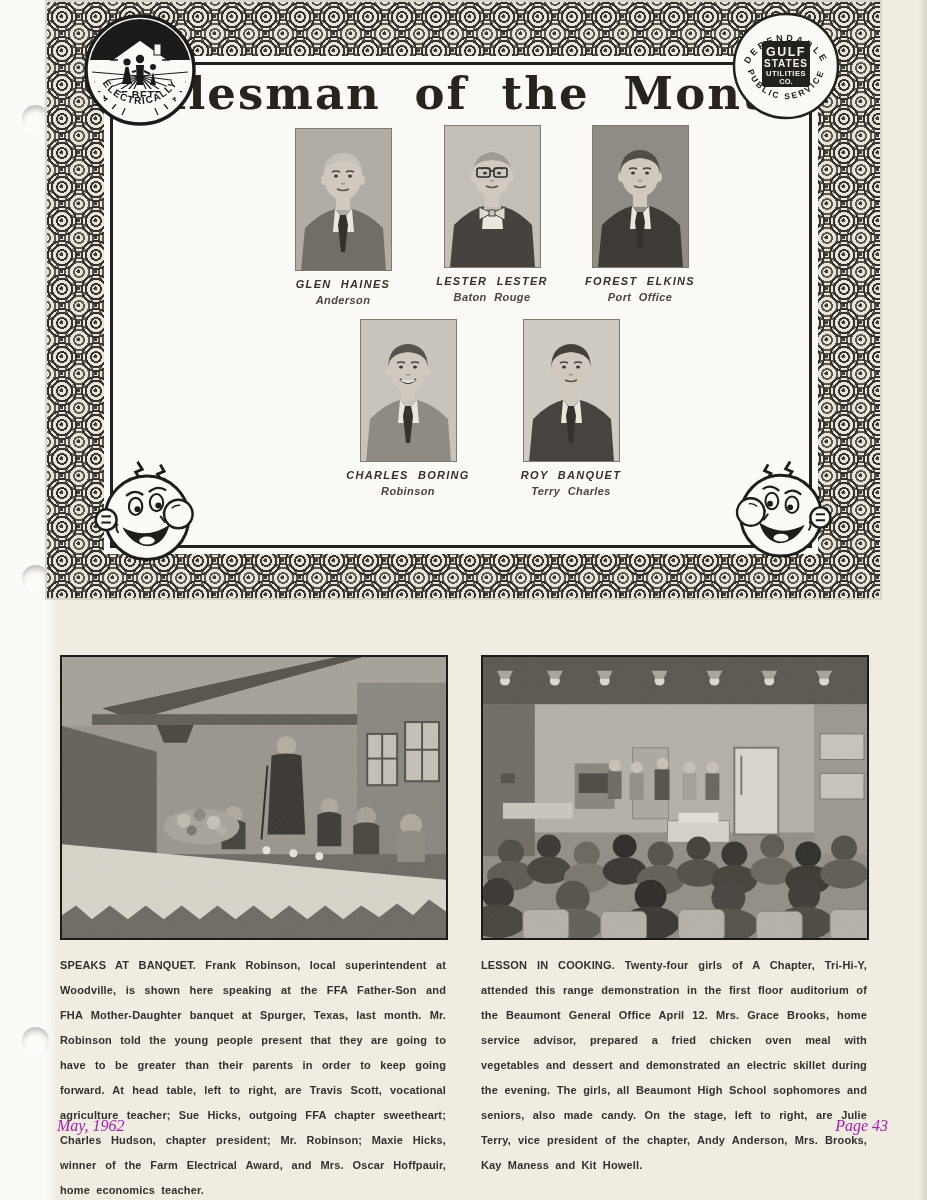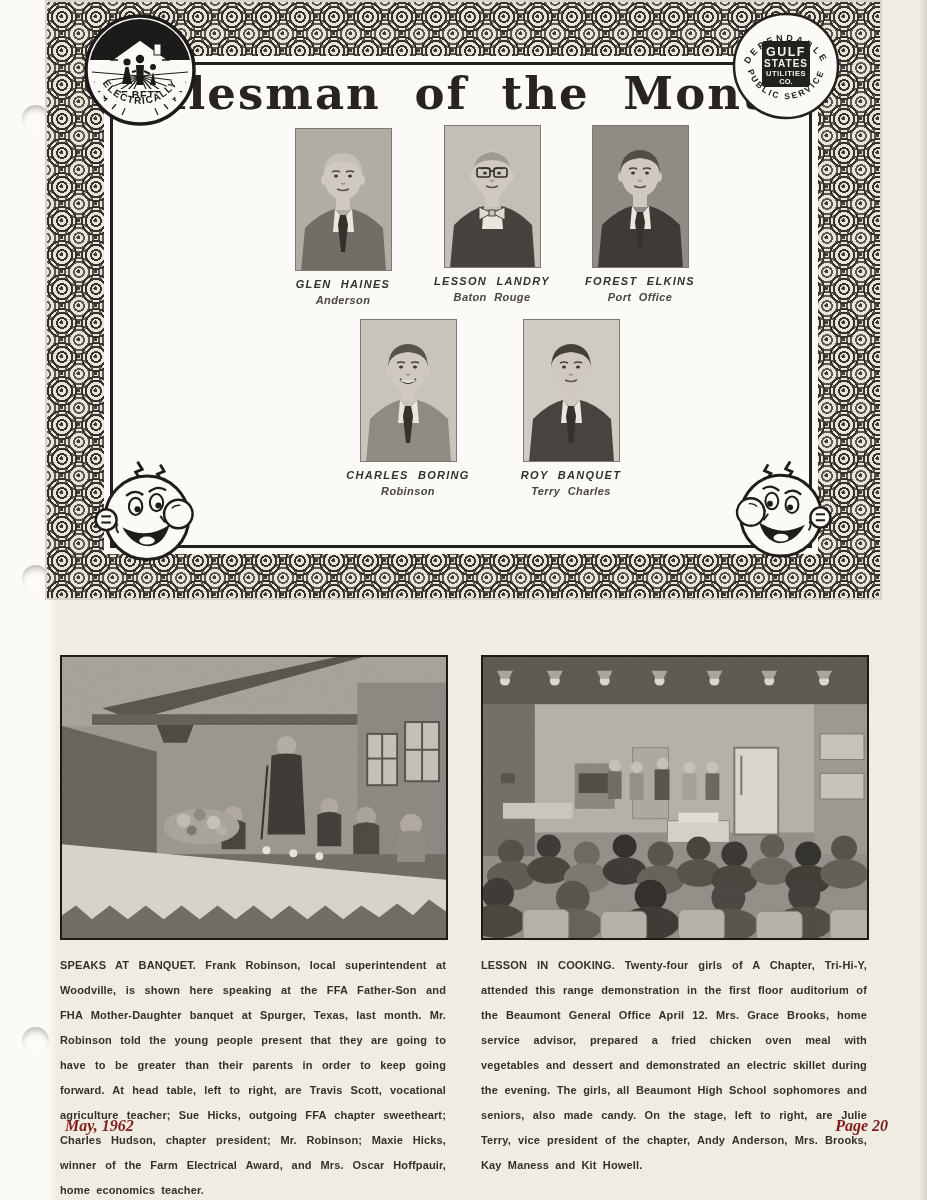--- a/index.html
+++ b/index.html
@@ -52,22 +52,22 @@
   
   .story{position:absolute;width:388px;}
   .story-left{left:60px;top:655px}.story-right{left:481px;top:655px}
   .photo-frame{width:384px;height:281px;border:2px solid #1d1b18;background:#9b978f;}
   .photo-frame svg{display:block;width:100%;height:100%;}
   .caption{margin:13px 2px 0 0;font-size:11px;line-height:25px;font-weight:bold;
     text-align:justify;letter-spacing:.15px;word-spacing:3px;color:#34312b;}
 
   
   .footer-issue,.footer-page{position:absolute;top:1117px;
-    font-family:"Liberation Serif", serif;font-style:italic;font-weight:bold;
-    font-size:16px;color:#7f1d1d;margin-left:8px;}
+    font-family:"Liberation Serif", serif;font-style:italic;font-weight:normal;
+    font-size:16px;color:#a21caf;}
   .footer-issue{left:57px}
   .footer-page{right:39px}
 </style>
 </head>
 <body>
 
 <div class="page">
   <div class="left-strip"></div>
   <div class="edge-shade"></div>
   <div class="hole h1"></div>
@@ -118,21 +118,21 @@
               <path d="M51,44 Q55,42 59,44" stroke="#4a463f" stroke-width="1.4" fill="none"></path>
               <ellipse cx="41" cy="48" rx="2" ry="1.6" fill="#3c3933"></ellipse>
               <ellipse cx="55" cy="48" rx="2" ry="1.6" fill="#3c3933"></ellipse>
               <rect x="33" y="43" width="13" height="9" rx="2" fill="none" stroke="#2f2c27" stroke-width="1.6"></rect>
               <rect x="50" y="43" width="13" height="9" rx="2" fill="none" stroke="#2f2c27" stroke-width="1.6"></rect>
               <line x1="46" y1="46" x2="50" y2="46" stroke="#2f2c27" stroke-width="1.6"></line>
               <path d="M46,55 Q48,57 50,55" stroke="#9a948a" stroke-width="1.2" fill="none"></path>
               <path d="M42,61 Q48,64 54,61" stroke="#5a554d" stroke-width="1.5" fill="none"></path>
               <rect x="0.5" y="0.5" width="96" height="142" fill="none" stroke="#7e7a72"></rect>
             </svg></div>
-        <div class="sname">LESSON LANDRY</div>
+        <div class="sname">LESTER LESTER</div>
         <div class="scity">Baton Rouge</div>
       </figure>
       <figure class="salesman s3">
         <div class="photo"><svg viewBox="0 0 97 143" width="97" height="143">
               <rect width="97" height="143" fill="#908c85"></rect>
               <path d="M6,143 L10,100 Q26,84 40,81 L48,90 L57,81 Q72,84 88,100 L91,143 Z" fill="#3e3b36"></path>
               <path d="M40,81 L48,91 L57,81 L59,104 L38,104 Z" fill="#eae6de"></path>
               <path d="M45,87 L51,87 L53,97 L50,124 L46,124 L43,97 Z" fill="#35322d"></path>
               <rect x="41" y="64" width="14" height="18" fill="#cfc9bf"></rect>
               <ellipse cx="48" cy="49" rx="19" ry="23" fill="#cfc9bf"></ellipse>
@@ -449,14 +449,14 @@
             <rect x="274" y="258" width="46" height="30" rx="6"></rect>
           <rect x="348" y="256" width="40" height="32" rx="6"></rect>
         </g>
         <rect width="385" height="285" filter="url(#grainB)" opacity="0.18"></rect>
       </svg>
     </div>
     <p class="caption">LESSON IN COOKING.  Twenty-four girls of A Chapter, Tri-Hi-Y, attended this range demonstration in the first floor auditorium of the Beaumont General Office April 12.  Mrs. Grace Brooks, home service advisor, prepared a fried chicken oven meal with vegetables and dessert and demonstrated an electric skillet during the evening.  The girls, all Beaumont High School sophomores and seniors, also made candy.  On the stage, left to right, are Julie Terry, vice president of the chapter, Andy Anderson, Mrs. Brooks, Kay Maness and Kit Howell.</p>
   </div>
 
   <div class="footer-issue">May, 1962</div>
-  <div class="footer-page">Page 20</div>
+  <div class="footer-page">Page 43</div>
 </div>
 
 </body></html>

